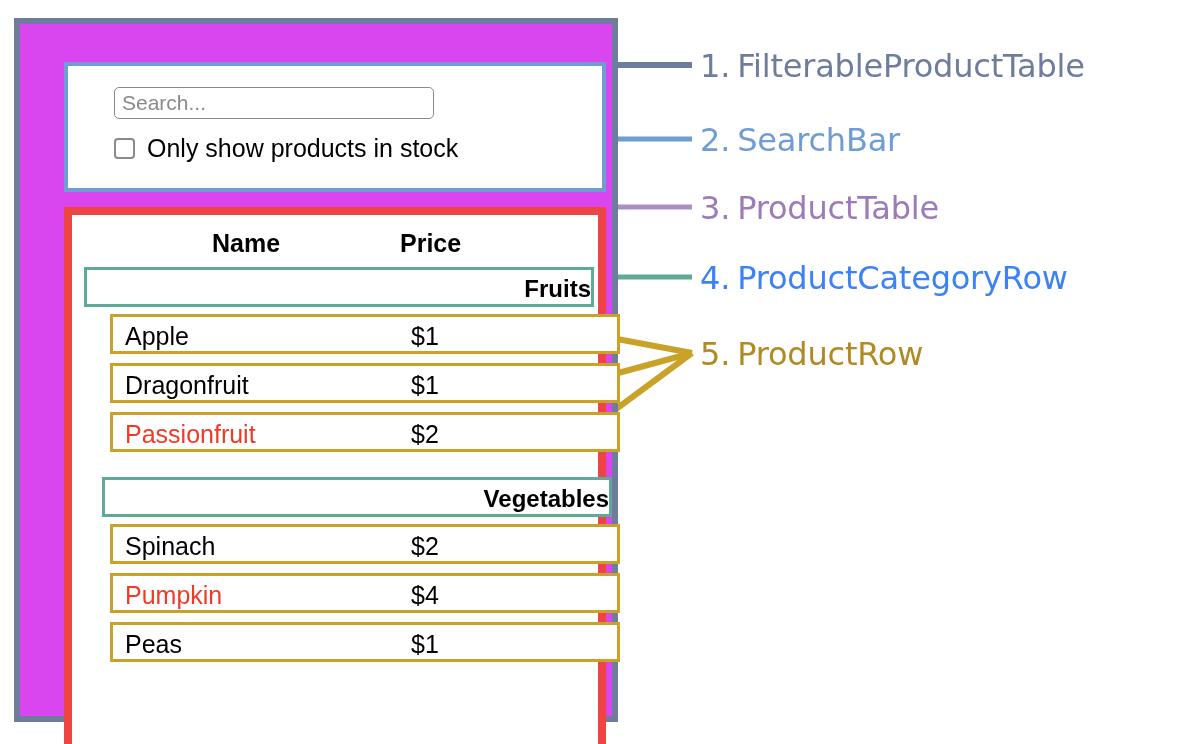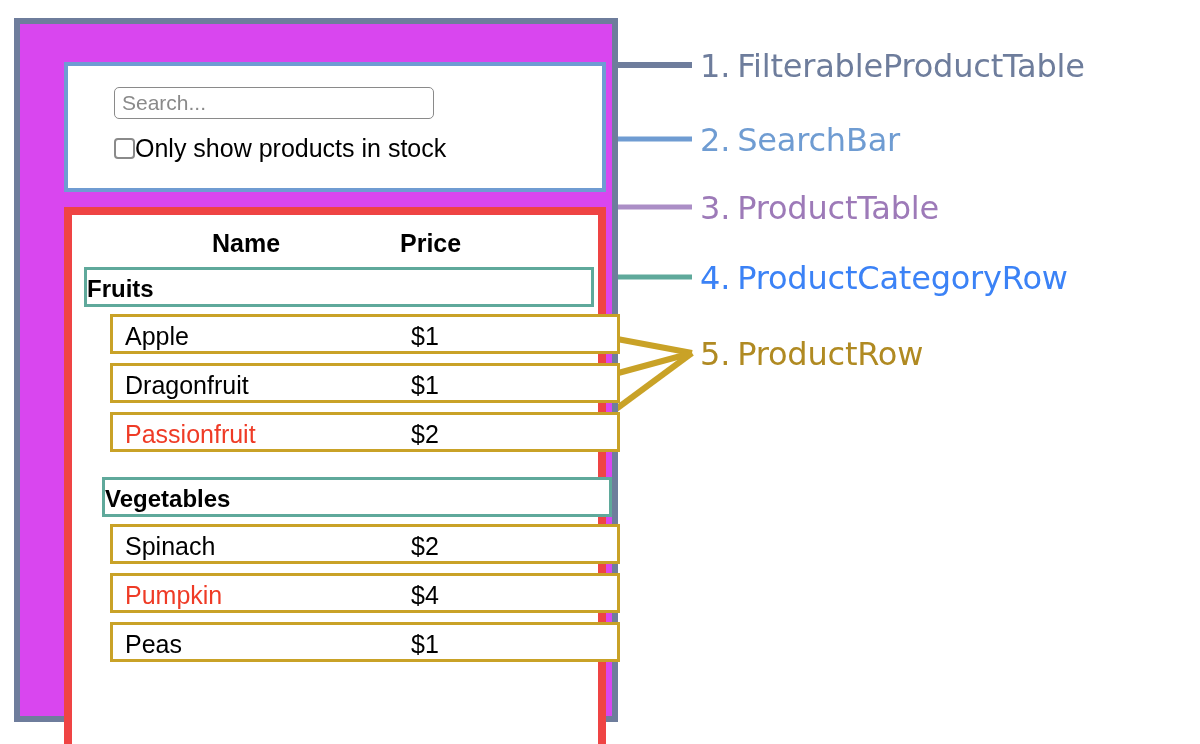--- a/index.html
+++ b/index.html
@@ -64,20 +64,21 @@
     line-height: 30px;
     white-space: nowrap;
     overflow: hidden;
   }
   .checkbox-row {
     position: absolute;
     left: 46px;
     top: 70px;
     display: flex;
     align-items: center;
+    gap: 12px;
   }
   .checkbox-box {
     width: 21px;
     height: 21px;
     border: 2.2px solid #8a8a8a;
     border-radius: 4px;
     box-sizing: border-box;
     background: #ffffff;
     flex: none;
   }
@@ -131,21 +132,21 @@
     border: 3.5px solid #5fa99b;
   }
   .row-product {
     border: 3.5px solid #c9a227;
     margin-left: 26px;
   }
   .cat-label {
     position: absolute;
     left: 0; right: 0;
     top: 7px;
-    text-align: left;
+    text-align: right;
     font-family: "Liberation Sans", sans-serif;
     font-size: 24px;
     font-weight: bold;
     color: #000000;
     line-height: 1;
   }
   .cell-name {
     position: absolute;
     left: 12px;
     top: 6px;

